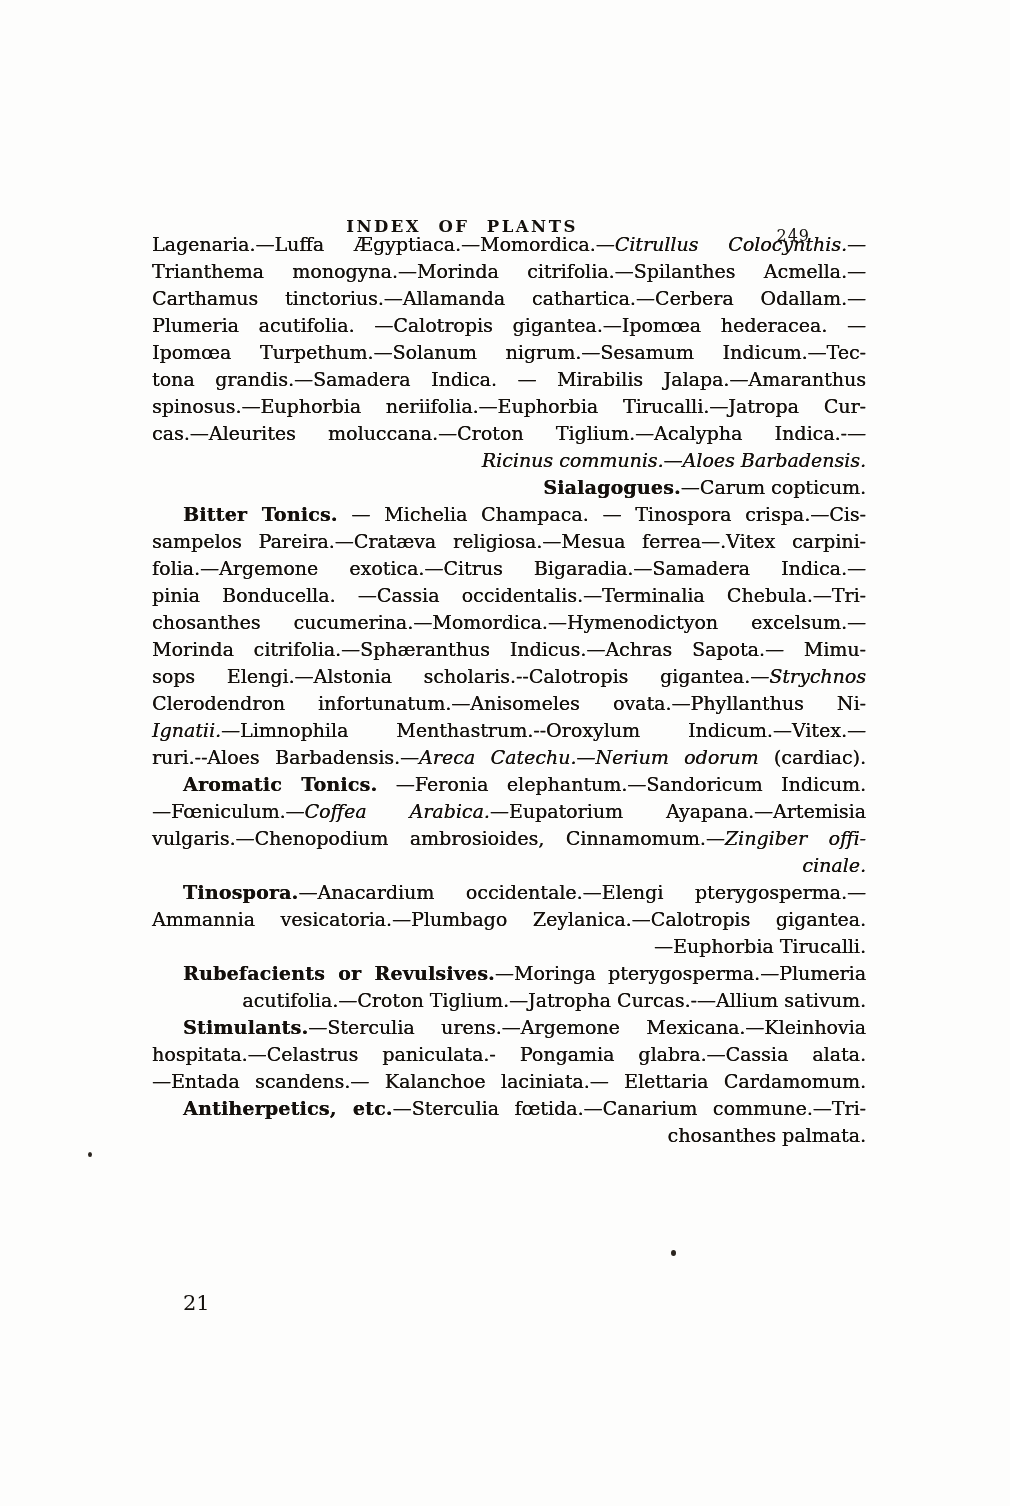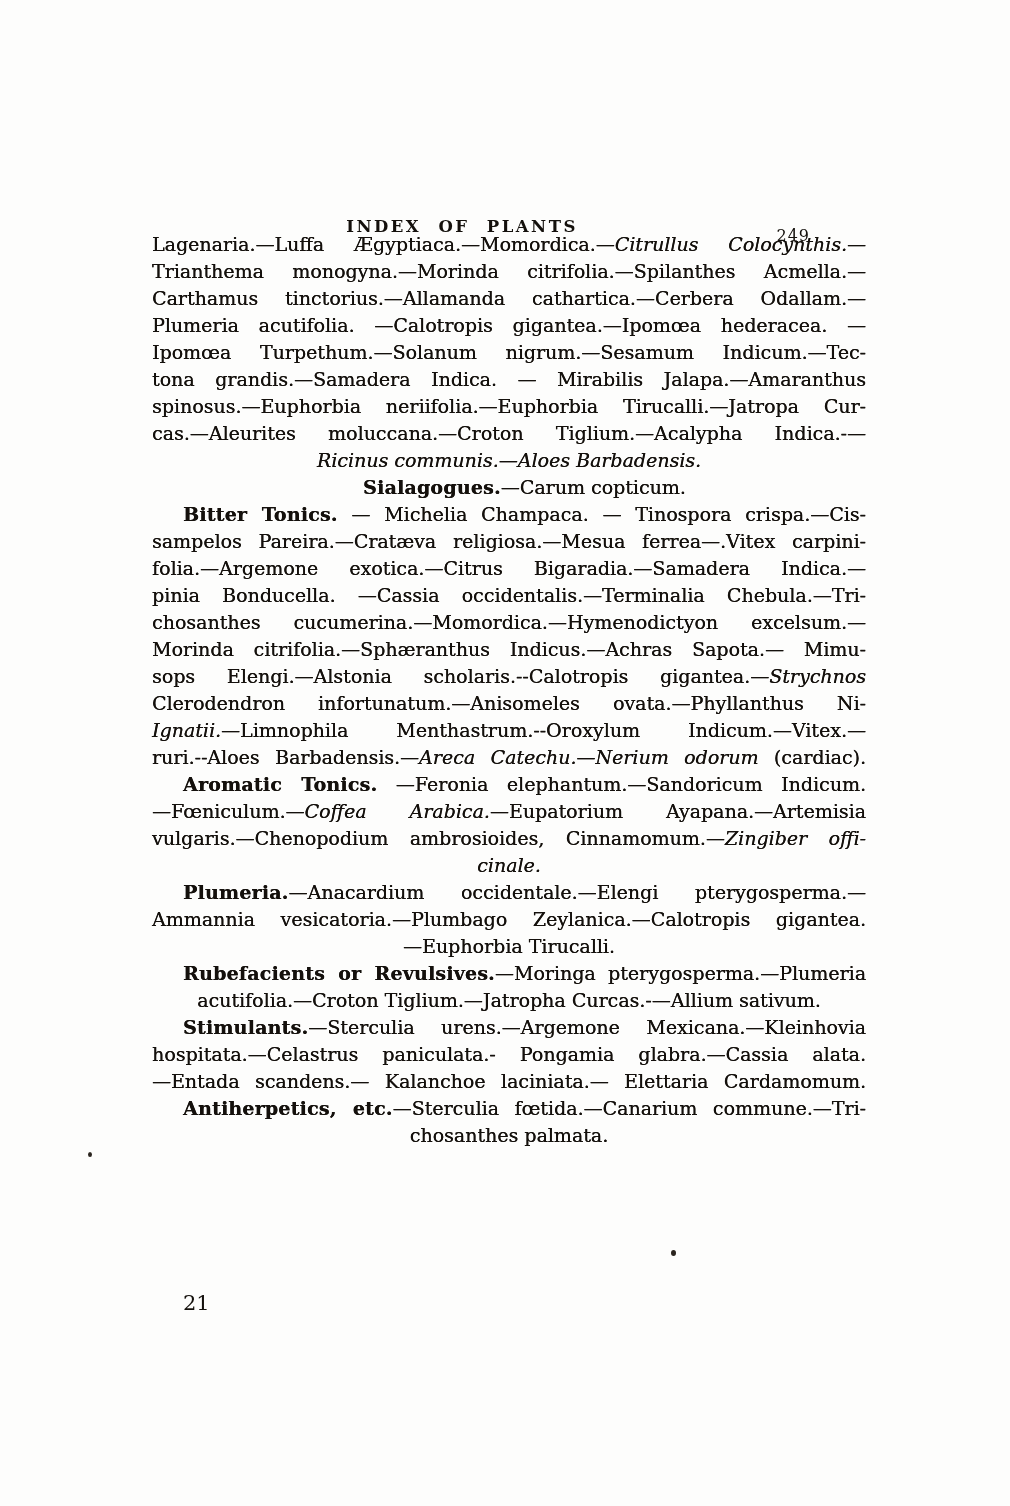--- a/index.html
+++ b/index.html
@@ -45,21 +45,21 @@
   
   #page-body {
     position: absolute;
     left: 152px;
     top: 231px;
     width: 714px;
     font-size: 19px;
     line-height: 27px;
     text-shadow: 0.2px 0 0 currentColor;
   }
-  .line { text-align: center; white-space: normal; }
+  .line { text-align: right; white-space: normal; }
   .line.j { text-align: justify; text-align-last: justify; }
   .line.ind { text-indent: 31px; }
   .line span.b { font-weight: 700; letter-spacing: 0.2px; }
   .line span.i { font-style: italic; }
   
   #footer-signature {
     position: absolute;
     left: 183px;
     top: 1291px;
     font-size: 21px;
@@ -98,21 +98,21 @@
       <div class="line j"><span class="n">chosanthes cucumerina.—Momordica.—Hymenodictyon excelsum.—</span></div>
       <div class="line j"><span class="n">Morinda citrifolia.—Sphæranthus Indicus.—Achras Sapota.— Mimu-</span></div>
       <div class="line j"><span class="n">sops Elengi.—Alstonia scholaris.--Calotropis gigantea.—</span><span class="i">Strychnos</span></div>
       <div class="line j"><span class="n">Clerodendron infortunatum.—Anisomeles ovata.—Phyllanthus Ni-</span></div>
       <div class="line j"><span class="i">Ignatii.</span><span class="n">—Limnophila Menthastrum.--Oroxylum Indicum.—Vitex.—</span></div>
       <div class="line j"><span class="n">ruri.--Aloes Barbadensis.—</span><span class="i">Areca Catechu.—Nerium odorum</span><span class="n"> (cardiac).</span></div>
       <div class="line j ind"><span class="b">Aromatic Tonics.</span><span class="n"> —Feronia elephantum.—Sandoricum Indicum.</span></div>
       <div class="line j"><span class="n">—Fœniculum.—</span><span class="i">Coffea Arabica.</span><span class="n">—Eupatorium Ayapana.—Artemisia</span></div>
       <div class="line j"><span class="n">vulgaris.—Chenopodium ambrosioides, Cinnamomum.—</span><span class="i">Zingiber offi-</span></div>
       <div class="line"><span class="i">cinale.</span></div>
-      <div class="line j ind"><span class="b">Plumeria.</span><span class="n">—Anacardium occidentale.—Elengi pterygosperma.—</span></div>
+      <div class="line j ind"><span class="b">Tinospora.</span><span class="n">—Anacardium occidentale.—Elengi pterygosperma.—</span></div>
       <div class="line j"><span class="n">Ammannia vesicatoria.—Plumbago Zeylanica.—Calotropis gigantea.</span></div>
       <div class="line"><span class="n">—Euphorbia Tirucalli.</span></div>
       <div class="line j ind"><span class="b">Rubefacients or Revulsives.</span><span class="n">—Moringa pterygosperma.—Plumeria</span></div>
       <div class="line"><span class="n">acutifolia.—Croton Tiglium.—Jatropha Curcas.-—Allium sativum.</span></div>
       <div class="line j ind"><span class="b">Stimulants.</span><span class="n">—Sterculia urens.—Argemone Mexicana.—Kleinhovia</span></div>
       <div class="line j"><span class="n">hospitata.—Celastrus paniculata.- Pongamia glabra.—Cassia alata.</span></div>
       <div class="line j"><span class="n">—Entada scandens.— Kalanchoe laciniata.— Elettaria Cardamomum.</span></div>
       <div class="line j ind"><span class="b">Antiherpetics, etc.</span><span class="n">—Sterculia fœtida.—Canarium commune.—Tri-</span></div>
       <div class="line"><span class="n">chosanthes palmata.</span></div>
     </div>

